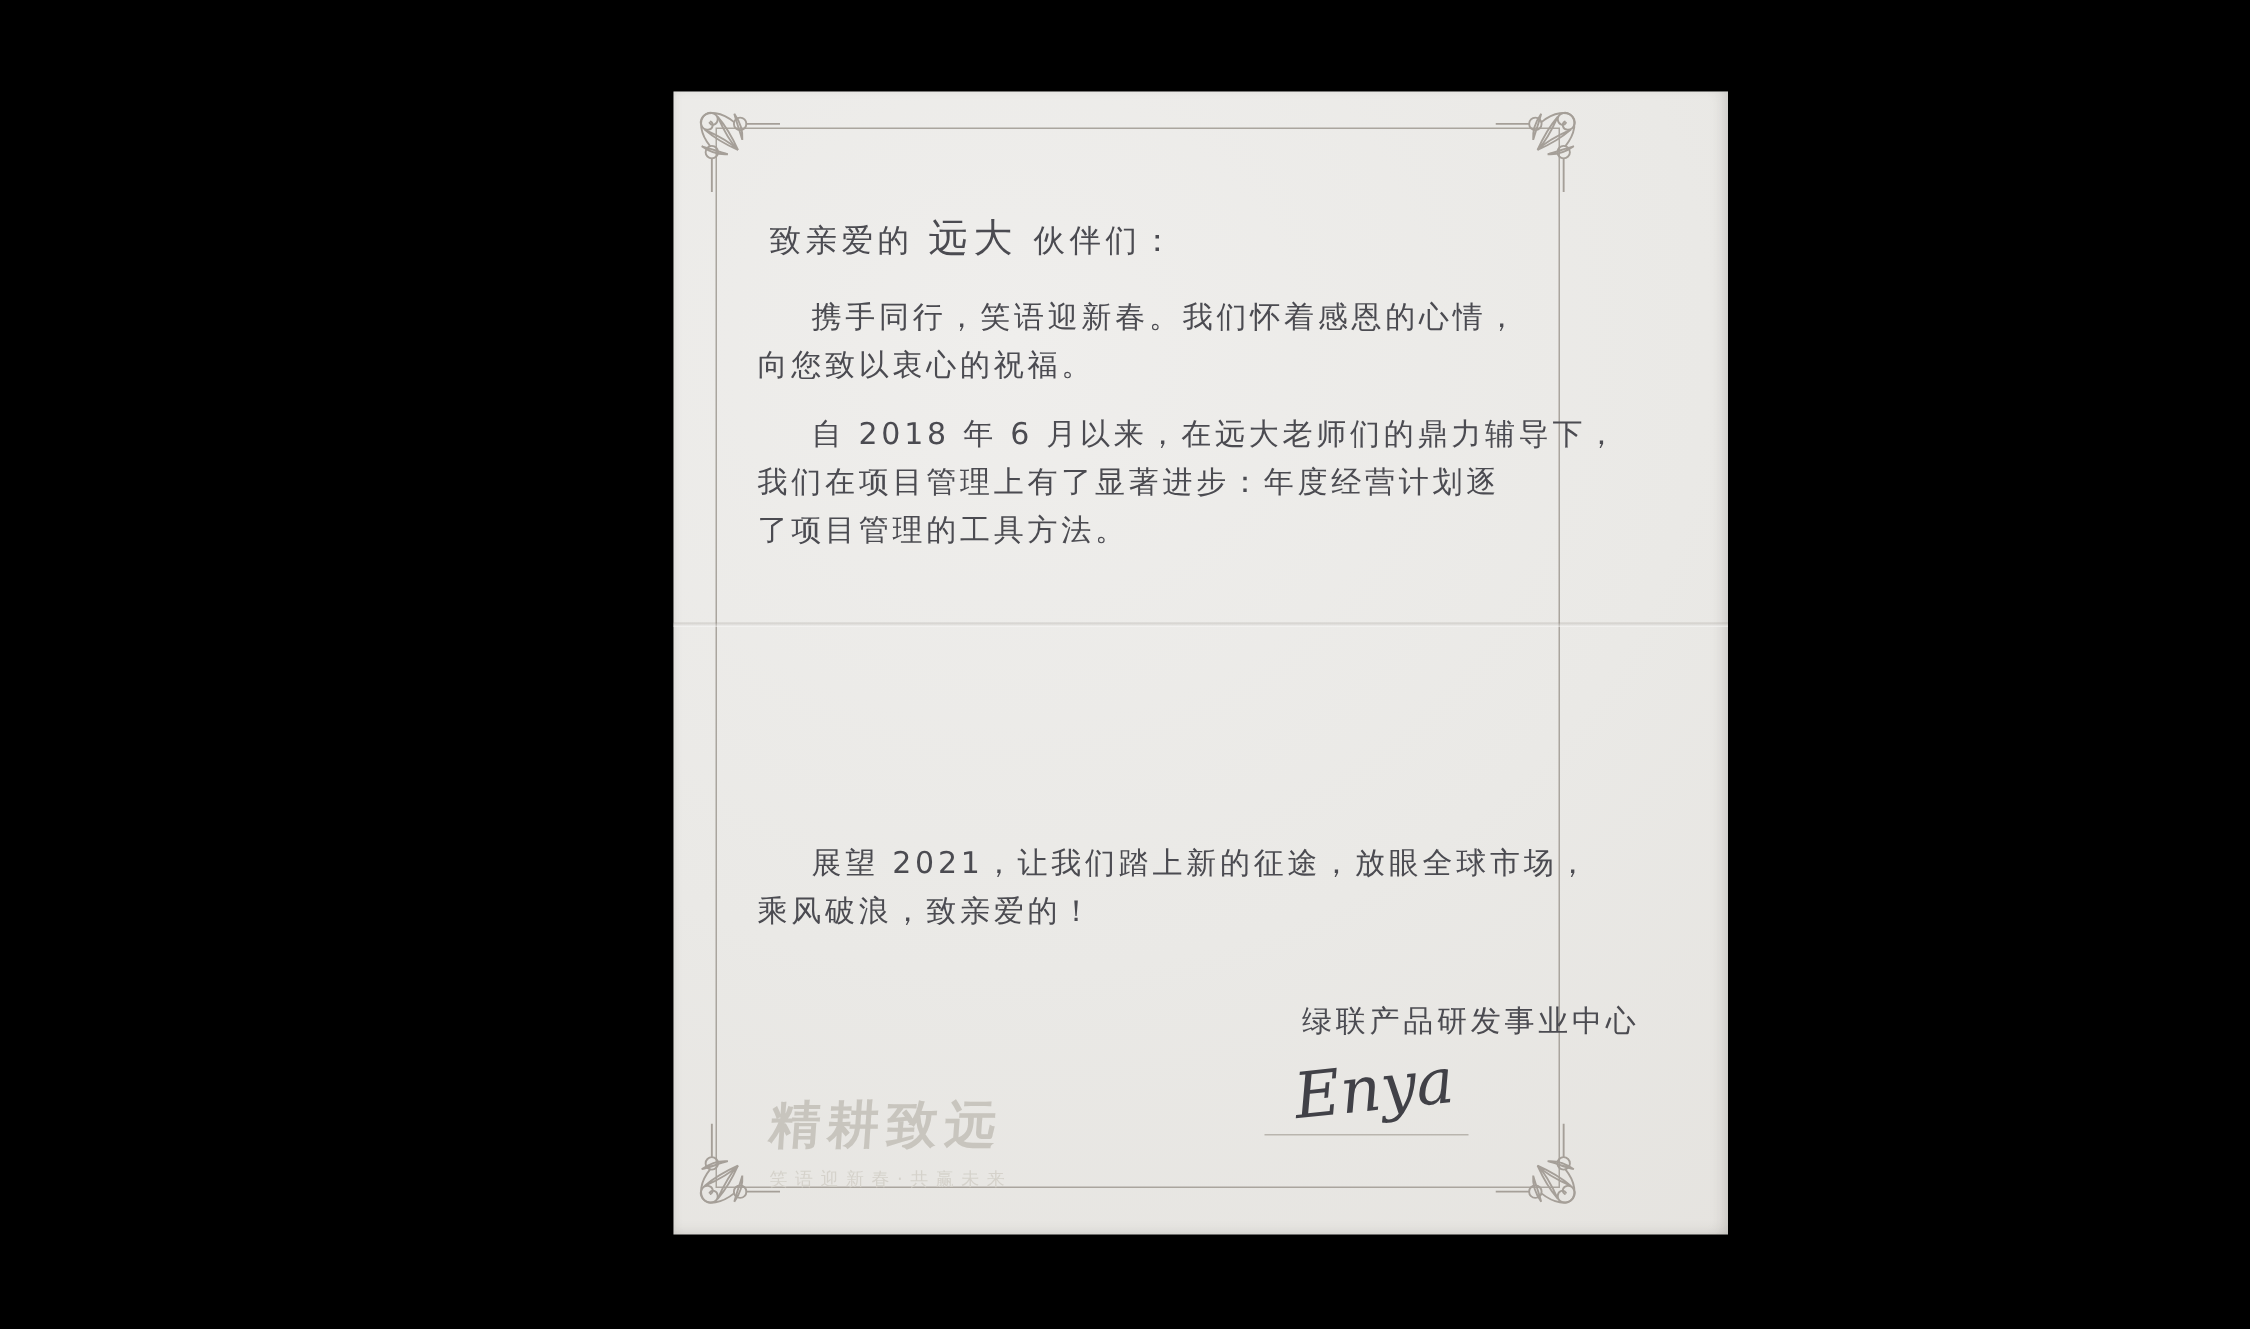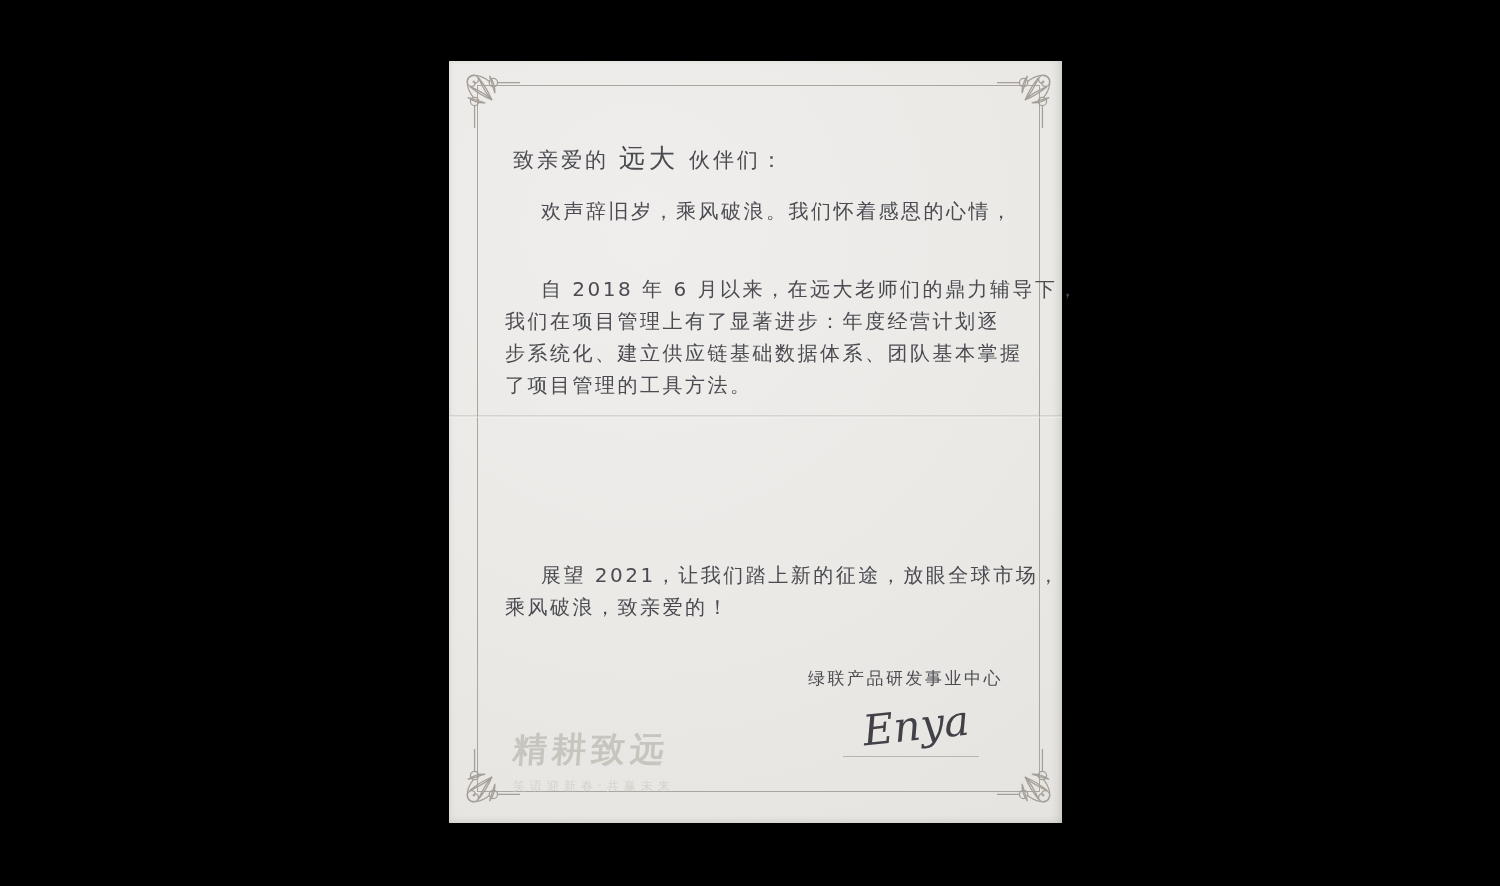--- a/index.html
+++ b/index.html
@@ -4,21 +4,21 @@
 <style>
   html,body{margin:0;padding:0;}
   body{
     width:1500px;height:886px;
     background:#000;
     overflow:hidden;
     position:relative;
     font-family:"DejaVu Sans",sans-serif;
   }
   .paper{
-    position:absolute;left:449px;top:61px;width:613px;height:762px;
+    position:absolute;left:449px;top:61px;width:703px;height:762px;
     background:radial-gradient(120% 100% at 32% 22%, #efeeec 0%, #eae9e6 55%, #e5e3df 100%);
     box-shadow:inset -7px 0 10px -5px rgba(60,55,50,.18),
                inset 0 -5px 10px -5px rgba(60,55,50,.12),
                inset 4px 0 8px -5px rgba(60,55,50,.10);
   }
   .frame{
     position:absolute;left:28px;top:24px;width:561px;height:705px;
     border:1px solid #aaa59e;
   }
   .corner{position:absolute;width:58px;height:58px;}
@@ -38,21 +38,21 @@
   .salutation .hl{font-size:26px;margin:0 10px;letter-spacing:4px;}
   .para{position:absolute;left:56px;width:500px;}
   .line{height:32px;line-height:32px;font-size:20px;letter-spacing:2.5px;white-space:nowrap;}
   .line.indent{padding-left:36px;}
   .p1{top:134px;}
   .p2{top:212px;}
   .p3{top:379px;}
   .p4{top:498px;}
   .signoff{
     position:absolute;right:59px;top:606px;
-    font-size:17px;letter-spacing:2.5px;white-space:nowrap;
+    font-size:20px;letter-spacing:2.5px;white-space:nowrap;
   }
   .signature{
     position:absolute;left:392px;top:640px;width:150px;
     text-align:center;font-family:"DejaVu Serif",serif;font-style:italic;
     font-size:42px;color:#414147;transform:rotate(-6deg);
   }
   .sig-line{
     position:absolute;left:394px;top:695px;width:136px;height:1px;
     background:#b9b5ae;
   }
@@ -102,27 +102,27 @@
       </svg>
   </div>
 
   <div class="crease"></div>
 
   <div class="salutation ink">
     <span>致亲爱的</span><span class="hl">远大</span><span>伙伴们：</span>
   </div>
 
   <div class="para p1 ink">
-    <div class="line indent">欢声辞旧岁，乘风破浪。我们怀着感恩的心情，</div>
+    <div class="line indent">携手同行，笑语迎新春。我们怀着感恩的心情，</div>
+    <div class="line">向您致以衷心的祝福。</div>
   </div>
 
   <div class="para p2 ink">
     <div class="line indent">自 2018 年 6 月以来，在远大老师们的鼎力辅导下，</div>
     <div class="line">我们在项目管理上有了显著进步：年度经营计划逐</div>
-    <div class="line">步系统化、建立供应链基础数据体系、团队基本掌握</div>
     <div class="line">了项目管理的工具方法。</div>
   </div>
 
 
   <div class="para p4 ink">
     <div class="line indent">展望 2021，让我们踏上新的征途，放眼全球市场，</div>
     <div class="line">乘风破浪，致亲爱的！</div>
   </div>
 
   <div class="signoff ink">绿联产品研发事业中心</div>

